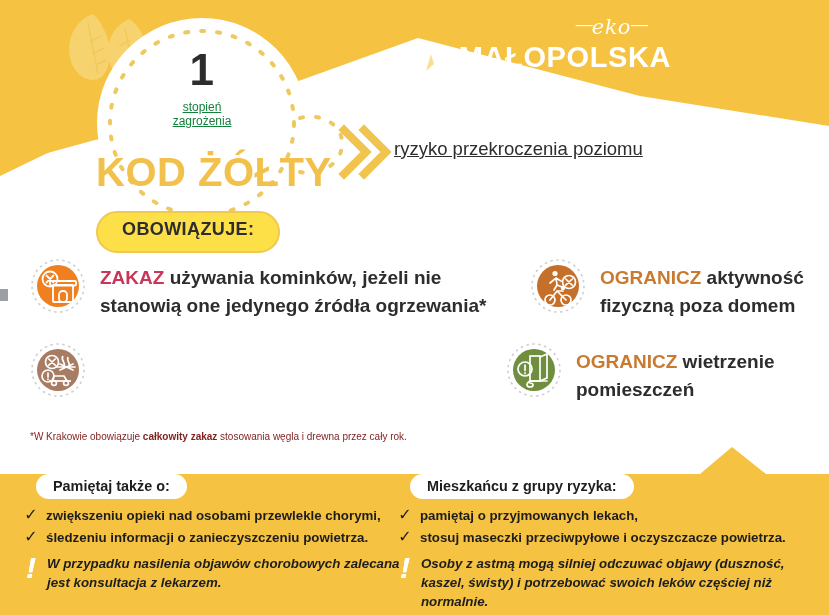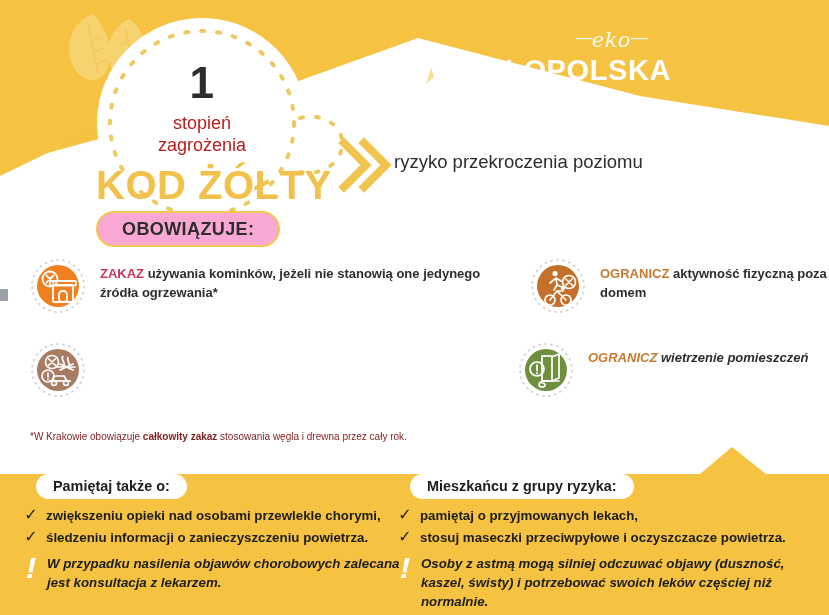--- a/index.html
+++ b/index.html
@@ -31,21 +31,21 @@
     position: absolute;
     inset: 0;
     width: 829px;
     height: 615px;
     pointer-events: none;
   }
 
   
   .header-zone {
     position: absolute;
-    left: 0; top: 17px;
+    left: 0; top: 4px;
     width: 693px; height: 200px;
   }
 
   .logo-block {
     position: absolute;
     right: 22px;
     top: 12px;
     width: 232px;
     height: 62px;
     text-align: right;
@@ -103,23 +103,24 @@
   }
   .level-number {
     font-size: 44px;
     font-weight: 700;
     color: #2d2d2d;
     line-height: 1;
     letter-spacing: 0.5px;
   }
   .level-label {
     margin-top: 8px;
-    font-size: 18px;
-    color: #b91c1c;
+    font-size: 12px;
+    color: #15803d;
     line-height: 1.2;
+    text-decoration: underline;
   }
 
   .code-name {
     position: absolute;
     left: 96px;
     top: 148px;
     font-size: 40px;
     font-weight: 700;
     color: #f2c14b;
     letter-spacing: 0.5px;
@@ -134,32 +135,33 @@
   }
 
   .headline {
     position: absolute;
     left: 394px;
     top: 131px;
     width: 430px;
     font-size: 18.5px;
     color: #2d2d2d;
     line-height: 1.52;
+    text-decoration: underline;
   }
   .headline b { font-weight: 700; }
 
   
   .obow-badge {
     position: absolute;
     left: 96px;
     top: 211px;
-    padding: 6px 24px 5px;
+    padding: 6px 24px 11px;
     border: 2px solid #f0c850;
     border-radius: 22px;
-    background: #f9a8d4;
+    background: #fde047;
     font-size: 18px;
     font-weight: 700;
     color: #2d2d2d;
     letter-spacing: 0.4px;
   }
 
   
   .rules {
     position: absolute;
     left: 0; top: 252px;
@@ -168,31 +170,31 @@
   }
   .rule {
     position: absolute;
     display: flex;
     align-items: flex-start;
     gap: 14px;
   }
   .rule-1 { left: 30px;  top: 6px;  width: 470px; }
   .rule-2 { left: 30px;  top: 90px; width: 500px; }
   .rule-3 { left: 530px; top: 6px;  width: 300px; }
-  .rule-4 { left: 518px; top: 90px; width: 300px; font-style: italic; }
+  .rule-4 { left: 506px; top: 90px; width: 300px; }
 
   .rule-icon {
     flex: 0 0 auto;
     width: 56px;
     height: 56px;
     position: relative;
   }
   .rule-text {
     padding-top: 6px;
-    font-size: 13px;
+    font-size: 19px;
     font-weight: 700;
     color: #2d2d2d;
     line-height: 1.48;
   }
   .kw { font-weight: 700; }
   .kw-zakaz    { color: #c8375a; }
   .kw-unikaj   { color: #dba43f; }
   .kw-ogranicz { color: #c87a30; }
 
   

